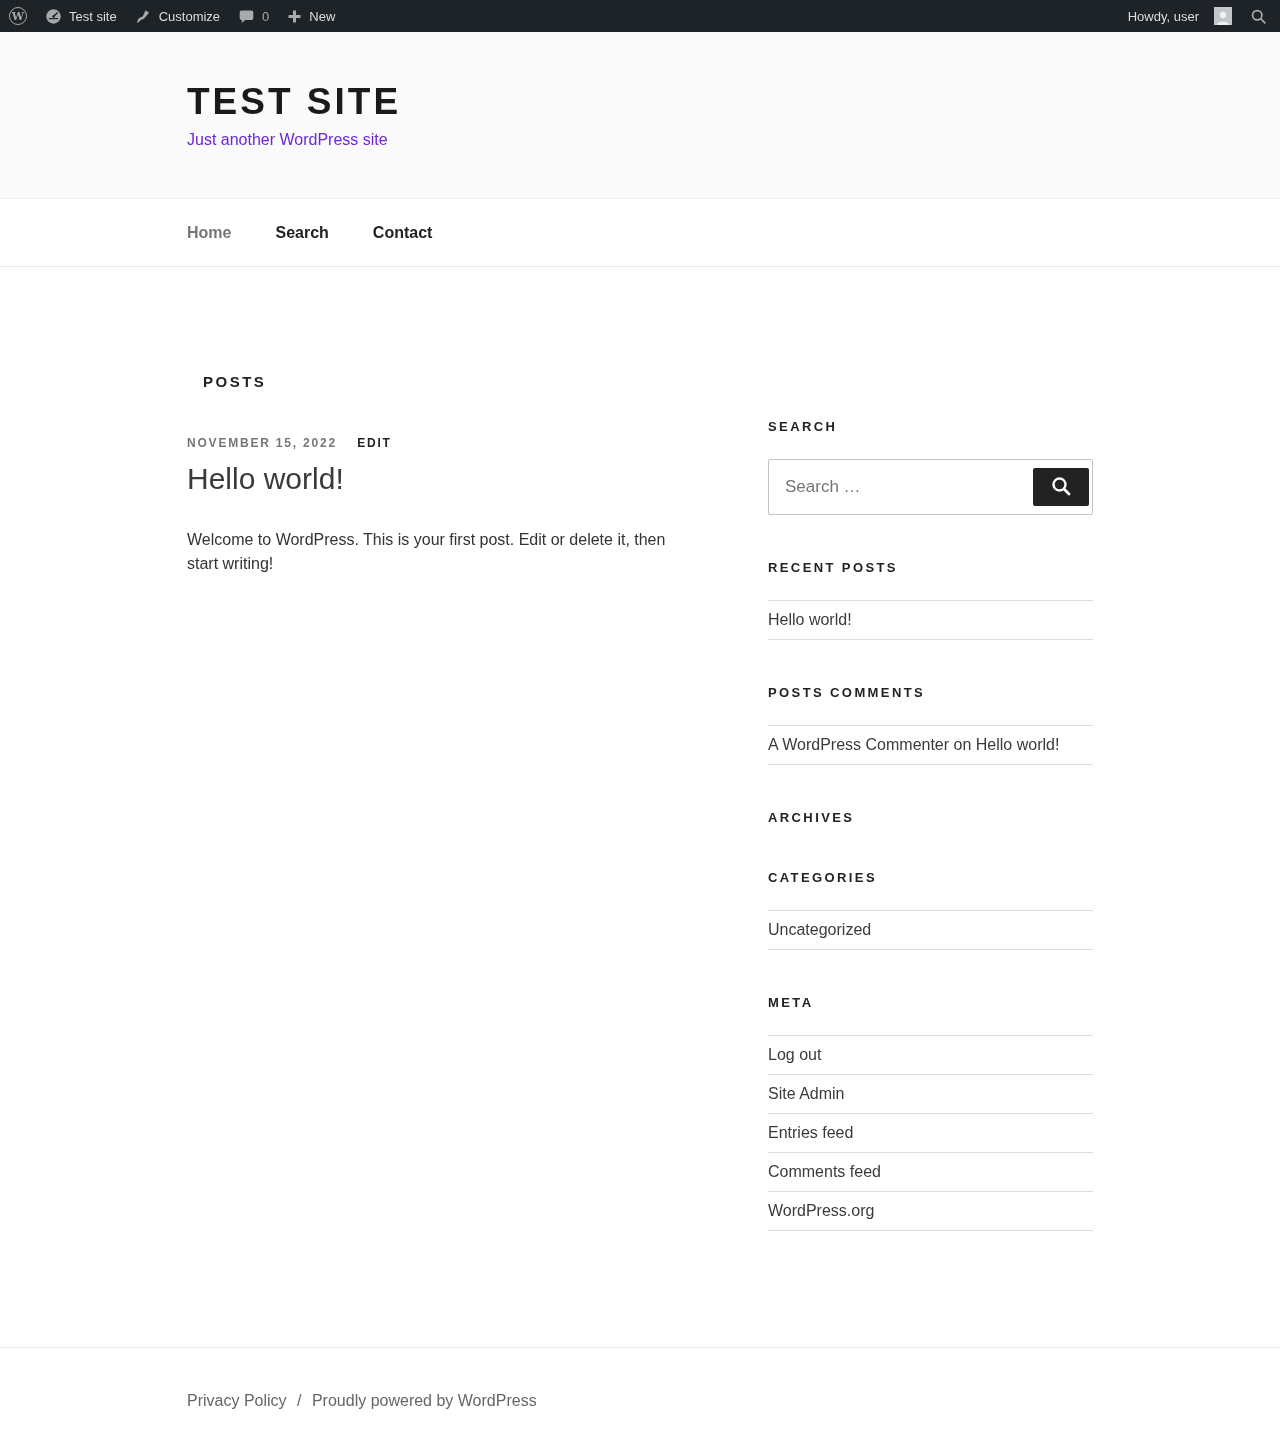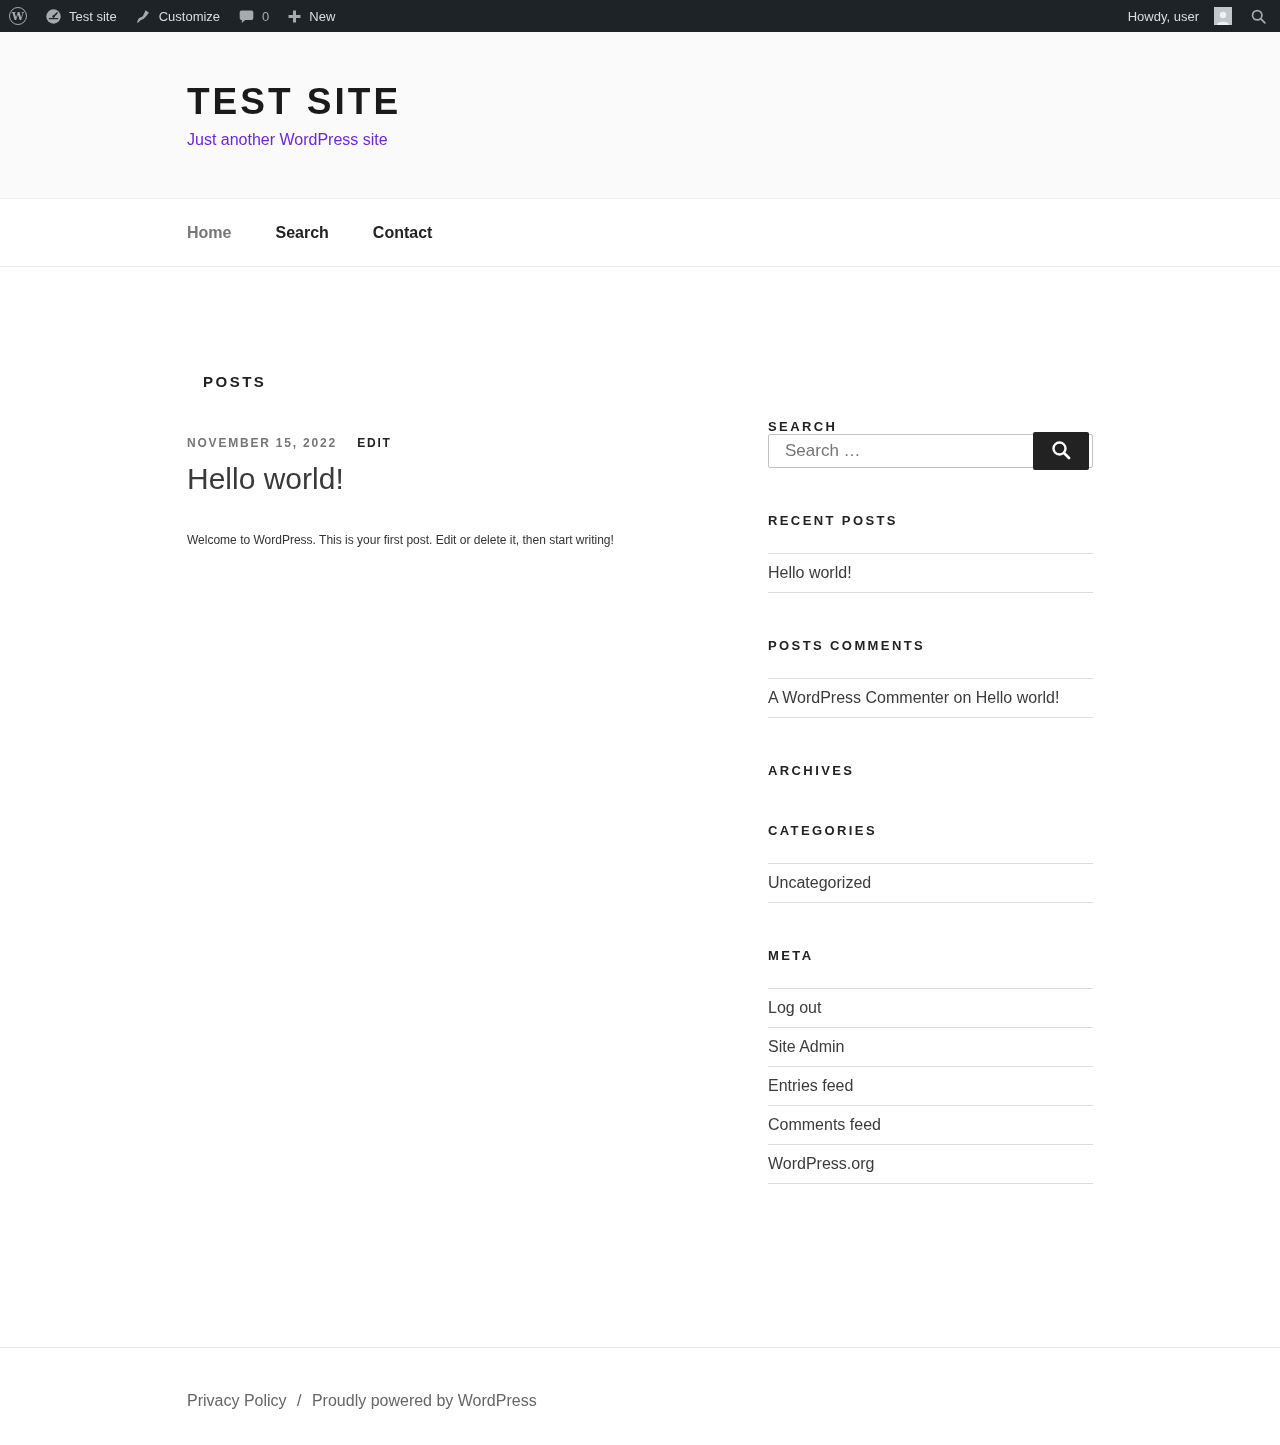--- a/index.html
+++ b/index.html
@@ -64,41 +64,41 @@
     color:#222; margin:16px;
   }
   .post { margin-top:46px; }
   .post-meta { font-size:12px; font-weight:700; letter-spacing:1.8px;margin-top:36px; }
   .post-date { color:#767676; }
   .post-edit { color:#222; margin-left:15px; cursor:pointer; }
   .post-title {
     font-size:30px; font-weight:400; color:#3a3a3a;
     margin:10px 0 30px; line-height:1.25;
   }
-  .post-body { font-size:12px; line-height:24px; color:#333; }
+  .post-body { font-size:16px; line-height:24px; color:#333; }
 
   
   .sidebar { margin-top:62px; }
   .widget { margin-bottom:45px; }
   .widget-title {
     font-size:13px; font-weight:700; letter-spacing:2.4px;
     color:#222; margin:0;
   }
   .widget-list { list-style:none; margin:25px 0 0; padding:0; border-top:1px solid #ddd; }
   .widget-list li {
     border-bottom:1px solid #ddd; padding:10px 0;
     font-size:16px; color:#3b3b3b; cursor:pointer;
   }
   .widget-list li.static { cursor:default; }
   .comment-line span { cursor:pointer; }
   .comment-line .connector { cursor:default; }
 
   .search-form {
-    border:1px solid #c3c3c3; border-radius:2px;
-    display:flex; align-items:center; height:34px; background:#fff;
+    margin-top:25px; border:1px solid #c3c3c3; border-radius:2px;
+    display:flex; align-items:center; height:56px; background:#fff;
   }
   .search-input {
     flex:1; border:0; outline:none; font-family:"Liberation Sans",sans-serif;
     font-size:17px; color:#333; padding:0 12px 0 16px; min-width:0; background:transparent;
   }
   .search-input::placeholder { color:#757575; opacity:1; }
   .search-button {
     width:56px; height:38px; margin:3px; border:0; border-radius:2px;
     background:#222; display:flex; align-items:center; justify-content:center;
     cursor:pointer; flex:0 0 auto;

